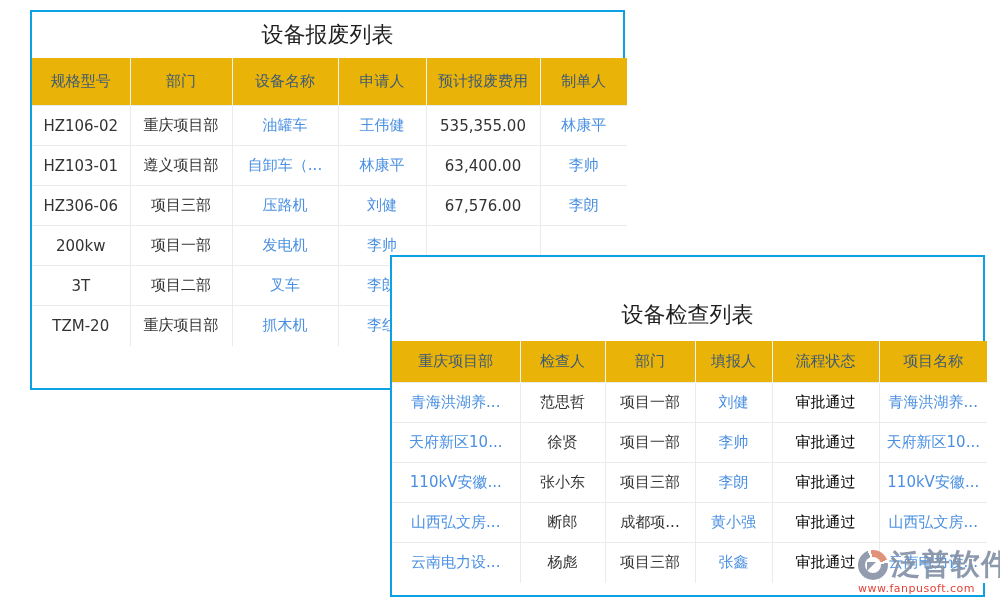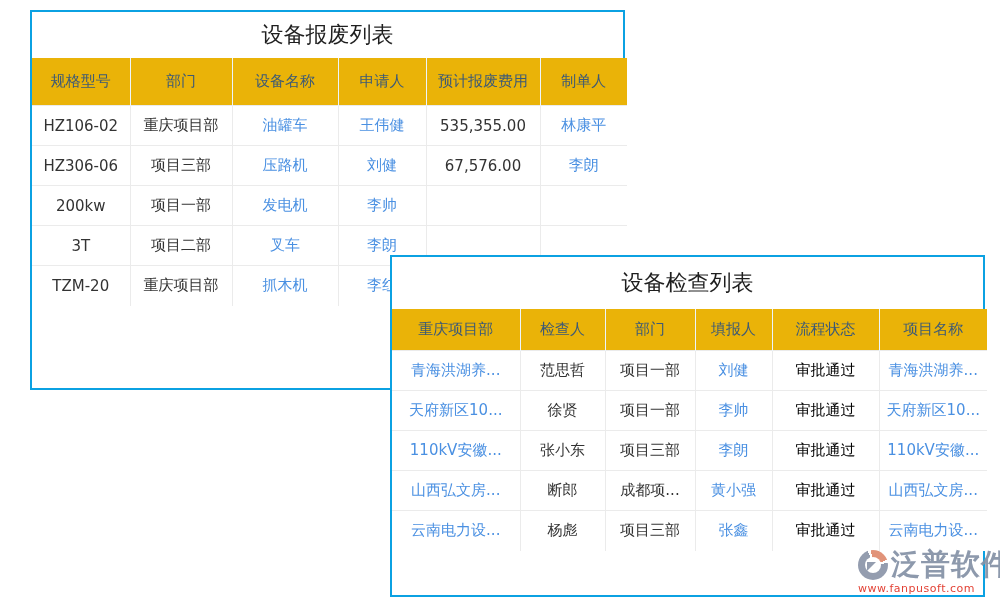--- a/index.html
+++ b/index.html
@@ -12,21 +12,21 @@
     position:absolute;background:#fff;border:2px solid #0ba1e2;
     box-sizing:border-box;
   }
   .panel-scrap{left:30px;top:10px;width:595px;height:380px;z-index:1;}
   .panel-inspect{left:390px;top:255px;width:595px;height:342px;z-index:2;}
   .panel-title{
     display:flex;align-items:center;justify-content:center;
     font-weight:normal;font-size:22px;color:#1f1f1f;
   }
   .panel-scrap .panel-title{height:46px;}
-  .panel-inspect .panel-title{height:52px;}
+  .panel-inspect .panel-title{height:52px;margin-top:32px;}
   table{width:100%;border-collapse:collapse;table-layout:fixed;}
   thead th{
     background:#eab308;color:#3d5a76;font-weight:normal;font-size:15px;
     border-right:1px solid #ecf5fc;overflow:hidden;white-space:nowrap;
   }
   thead th:last-child{border-right:none;}
   .panel-scrap thead th{height:45px;}
   .panel-inspect thead th{height:39px;}
   tbody td{
     text-align:center;font-size:15px;color:#333;background:#fff;
@@ -84,20 +84,28 @@
     <tbody>
         <tr>
           <td>HZ106-02</td>
           <td>重庆项目部</td>
           <td class="c-link">油罐车</td>
           <td class="c-link">王伟健</td>
           <td>535,355.00</td>
           <td class="c-link">林康平</td>
         </tr>
         <tr>
+          <td>HZ103-01</td>
+          <td>遵义项目部</td>
+          <td class="c-link">自卸车（...</td>
+          <td class="c-link">林康平</td>
+          <td>63,400.00</td>
+          <td class="c-link">李帅</td>
+        </tr>
+        <tr>
           <td>HZ306-06</td>
           <td>项目三部</td>
           <td class="c-link">压路机</td>
           <td class="c-link">刘健</td>
           <td>67,576.00</td>
           <td class="c-link">李朗</td>
         </tr>
         <tr>
           <td>200kw</td>
           <td>项目一部</td>

